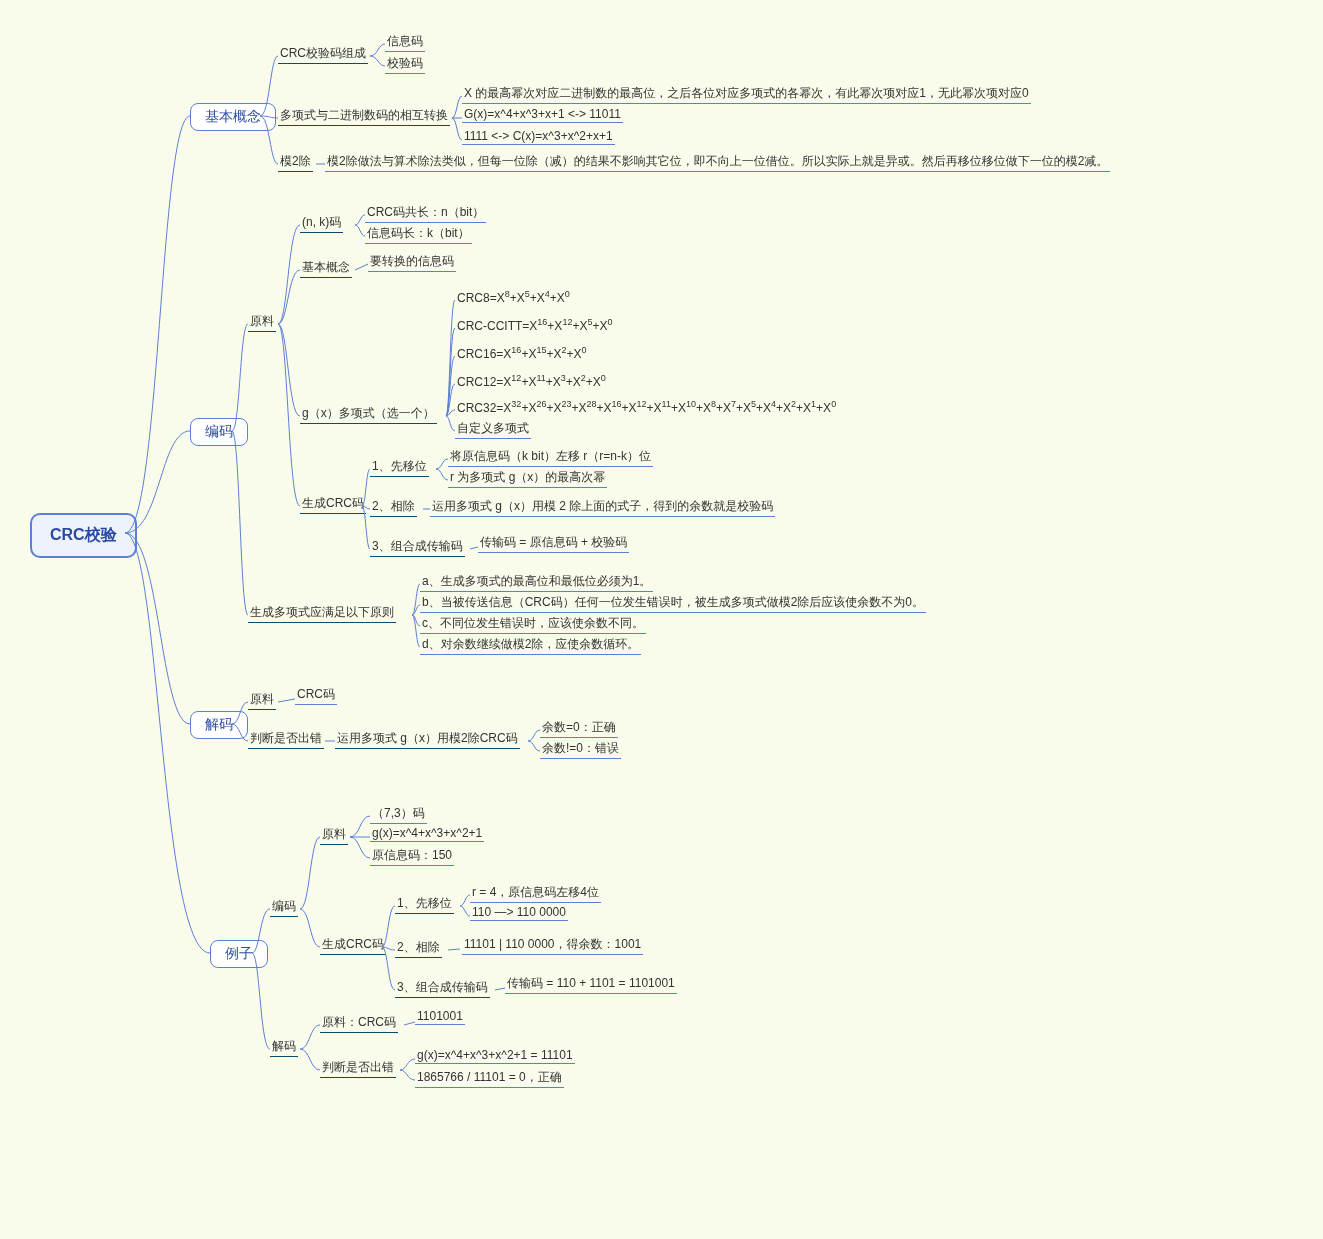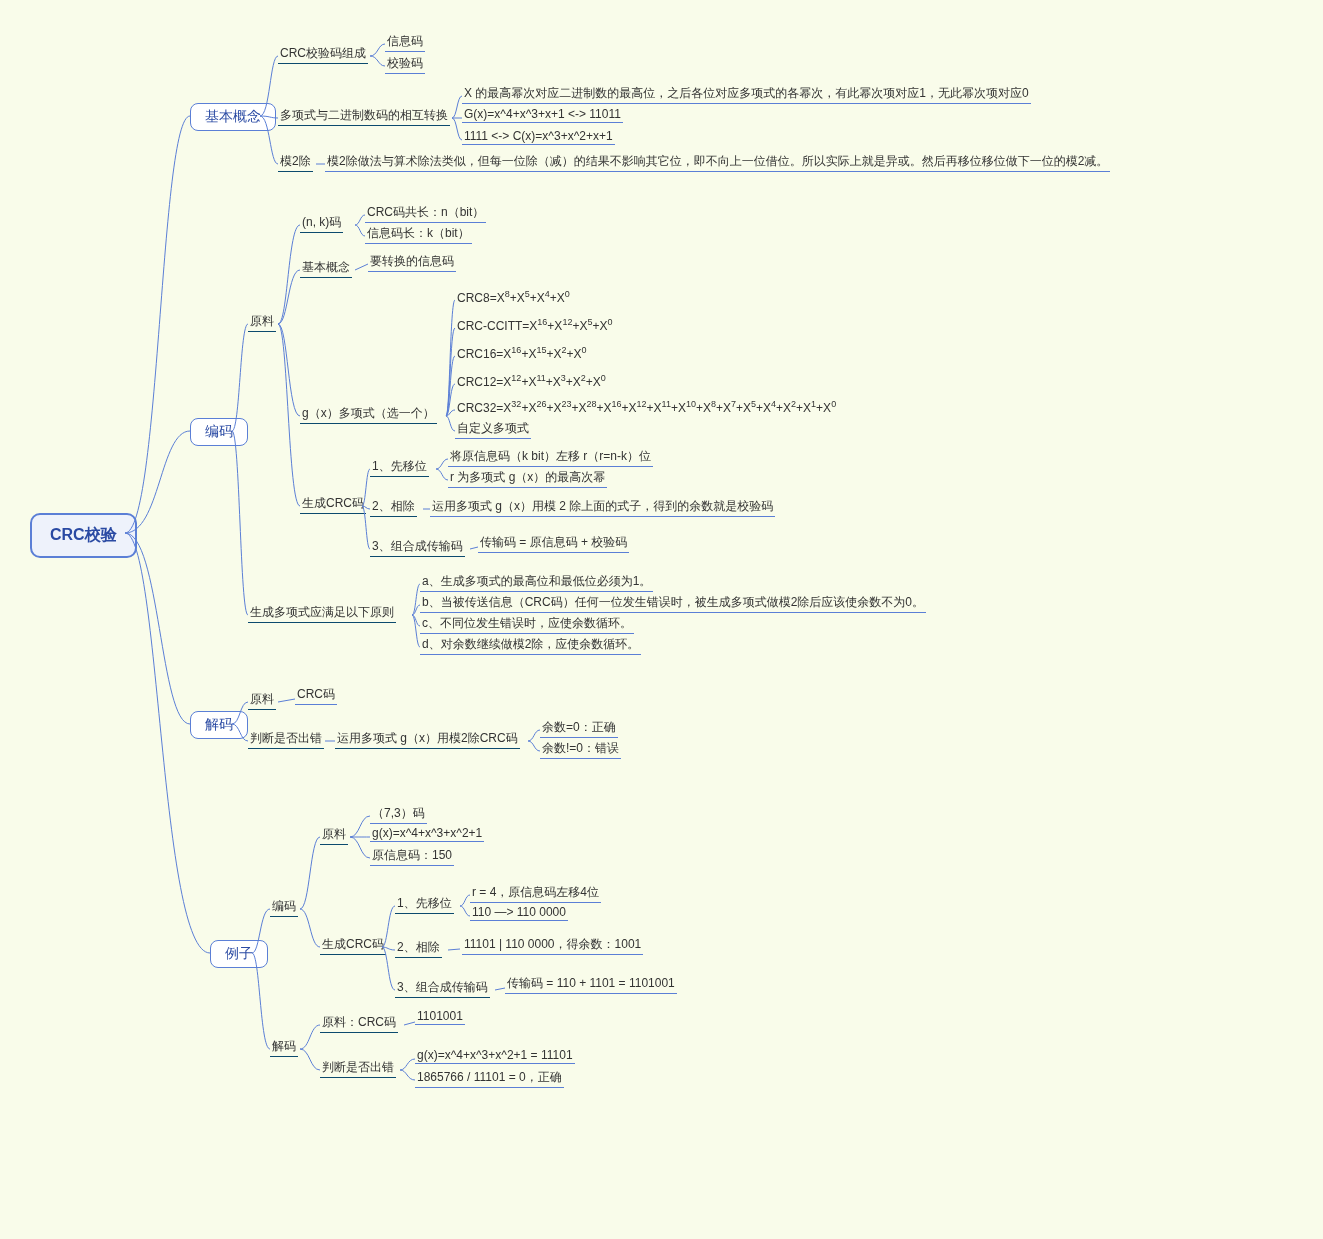--- a/index.html
+++ b/index.html
@@ -75,21 +75,21 @@
 <div class="leaf" style="left:448px;top:447px">将原信息码（k bit）左移 r（r=n-k）位</div>
 <div class="leaf" style="left:448px;top:468px">r 为多项式 g（x）的最高次幂</div>
 <div class="sub-label" style="left:370px;top:497px">2、相除</div>
 <div class="leaf" style="left:430px;top:497px">运用多项式 g（x）用模 2 除上面的式子，得到的余数就是校验码</div>
 <div class="sub-label" style="left:370px;top:537px">3、组合成传输码</div>
 <div class="leaf" style="left:478px;top:533px">传输码 = 原信息码 + 校验码</div>
 
 <div class="sub-label" style="left:248px;top:603px">生成多项式应满足以下原则</div>
 <div class="leaf" style="left:420px;top:572px">a、生成多项式的最高位和最低位必须为1。</div>
 <div class="leaf" style="left:420px;top:593px">b、当被传送信息（CRC码）任何一位发生错误时，被生成多项式做模2除后应该使余数不为0。</div>
-<div class="leaf" style="left:420px;top:614px">c、不同位发生错误时，应使余数循环。</div>
+<div class="leaf" style="left:420px;top:614px">c、不同位发生错误时，应该使余数不同。</div>
 <div class="leaf" style="left:420px;top:635px">d、对余数继续做模2除，应使余数循环。</div>
 
 <div class="sub-label" style="left:248px;top:690px">原料</div>
 <div class="leaf" style="left:295px;top:685px">CRC码</div>
 <div class="sub-label" style="left:248px;top:729px">判断是否出错</div>
 <div class="sub-label" style="left:335px;top:729px">运用多项式 g（x）用模2除CRC码</div>
 <div class="leaf" style="left:540px;top:718px">余数=0：正确</div>
 <div class="leaf" style="left:540px;top:739px">余数!=0：错误</div>
 
 <div class="sub-label" style="left:270px;top:897px">编码</div>

